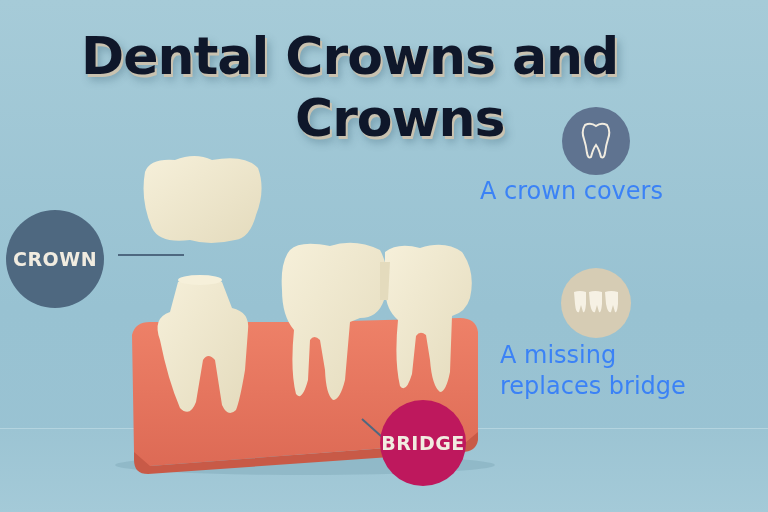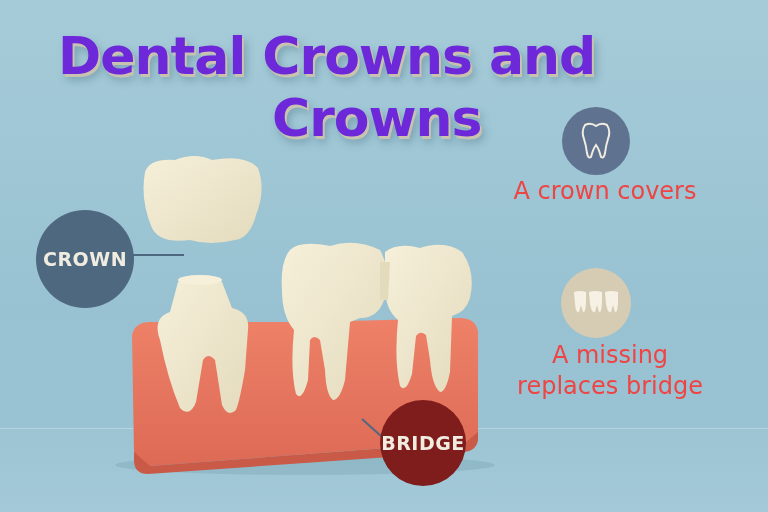--- a/index.html
+++ b/index.html
@@ -1,33 +1,33 @@
 <!DOCTYPE html>
 <html><head>
 <meta charset="utf-8">
 <style>
   html,body{margin:0;padding:0;}
   body{width:768px;height:512px;overflow:hidden;position:relative;
     background:linear-gradient(180deg,#a6cbd8 0%,#98c2d2 60%,#9ac3d3 100%);
     font-family:"DejaVu Sans","Liberation Sans",sans-serif;}
   .floor{position:absolute;left:0;top:428px;width:768px;height:84px;
     background:linear-gradient(180deg,#9cc4d3,#a4cad8);border-top:1px solid #b4d4df;}
-  .title{position:absolute;color:#6d28d9;font-weight:bold;font-size:52px;letter-spacing:-1px;
-    text-shadow:2px 3px 0 #c9c2b0,4px 6px 8px rgba(40,80,100,0.35);white-space:nowrap;}
+  .title{position:absolute;color:#0f172a;font-weight:bold;font-size:52px;letter-spacing:-1px;
+    text-shadow:2px 3px 0 #c9c2b0,4px 6px 8px rgba(40,80,100,0.35);white-space:nowrap;margin-left:23px;}
   .t1{left:58px;top:26px;}
   .t2{left:272px;top:88px;}
   .badge{position:absolute;border-radius:50%;display:flex;align-items:center;justify-content:center;}
-  .crown-badge{left:36px;top:210px;width:98px;height:98px;background:#4e6880;}
-  .bridge-badge{left:380px;top:400px;width:86px;height:86px;background:#7f1d1d;}
+  .crown-badge{left:6px;top:210px;width:98px;height:98px;background:#4e6880;}
+  .bridge-badge{left:380px;top:400px;width:86px;height:86px;background:#be185d;}
   .badge-label{color:#f1ece0;font-weight:bold;font-size:19px;letter-spacing:0.5px;}
   .leader{position:absolute;background:#4e6880;height:2px;}
   .icon-circle{position:absolute;border-radius:50%;display:flex;align-items:center;justify-content:center;}
   .tooth-icon{left:562px;top:107px;width:68px;height:68px;background:#5f7390;}
   .teeth-icon{left:561px;top:268px;width:70px;height:70px;background:#d6ccb4;}
-  .caption{position:absolute;color:#ef4444;font-size:24px;text-align:center;line-height:31px;}
+  .caption{position:absolute;color:#3b82f6;font-size:24px;text-align:left;line-height:31px;}
   .cap1{left:480px;top:176px;width:250px;}
   .cap2{left:500px;top:340px;width:220px;}
   svg.model{position:absolute;left:0;top:0;}
 </style>
 </head>
 <body>
 
 <div class="floor"></div>
 
 <div class="title t1">Dental Crowns and</div>

